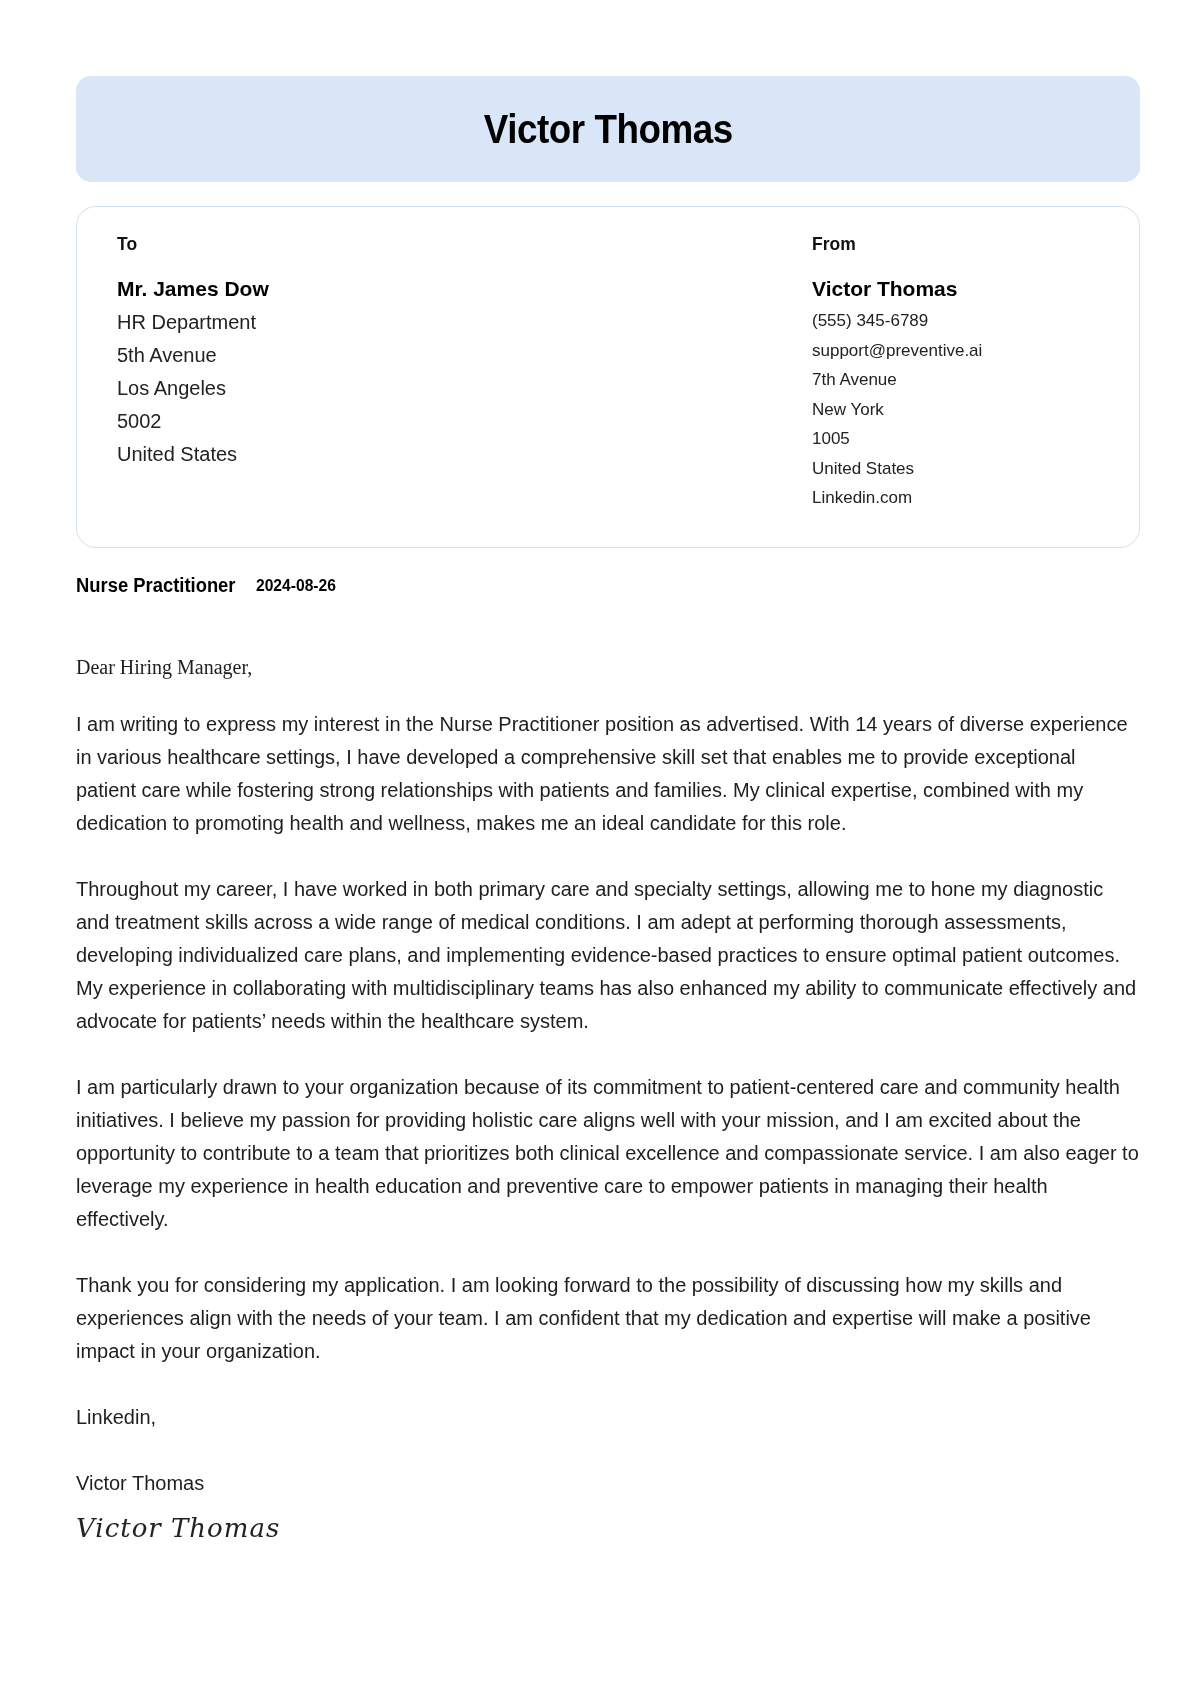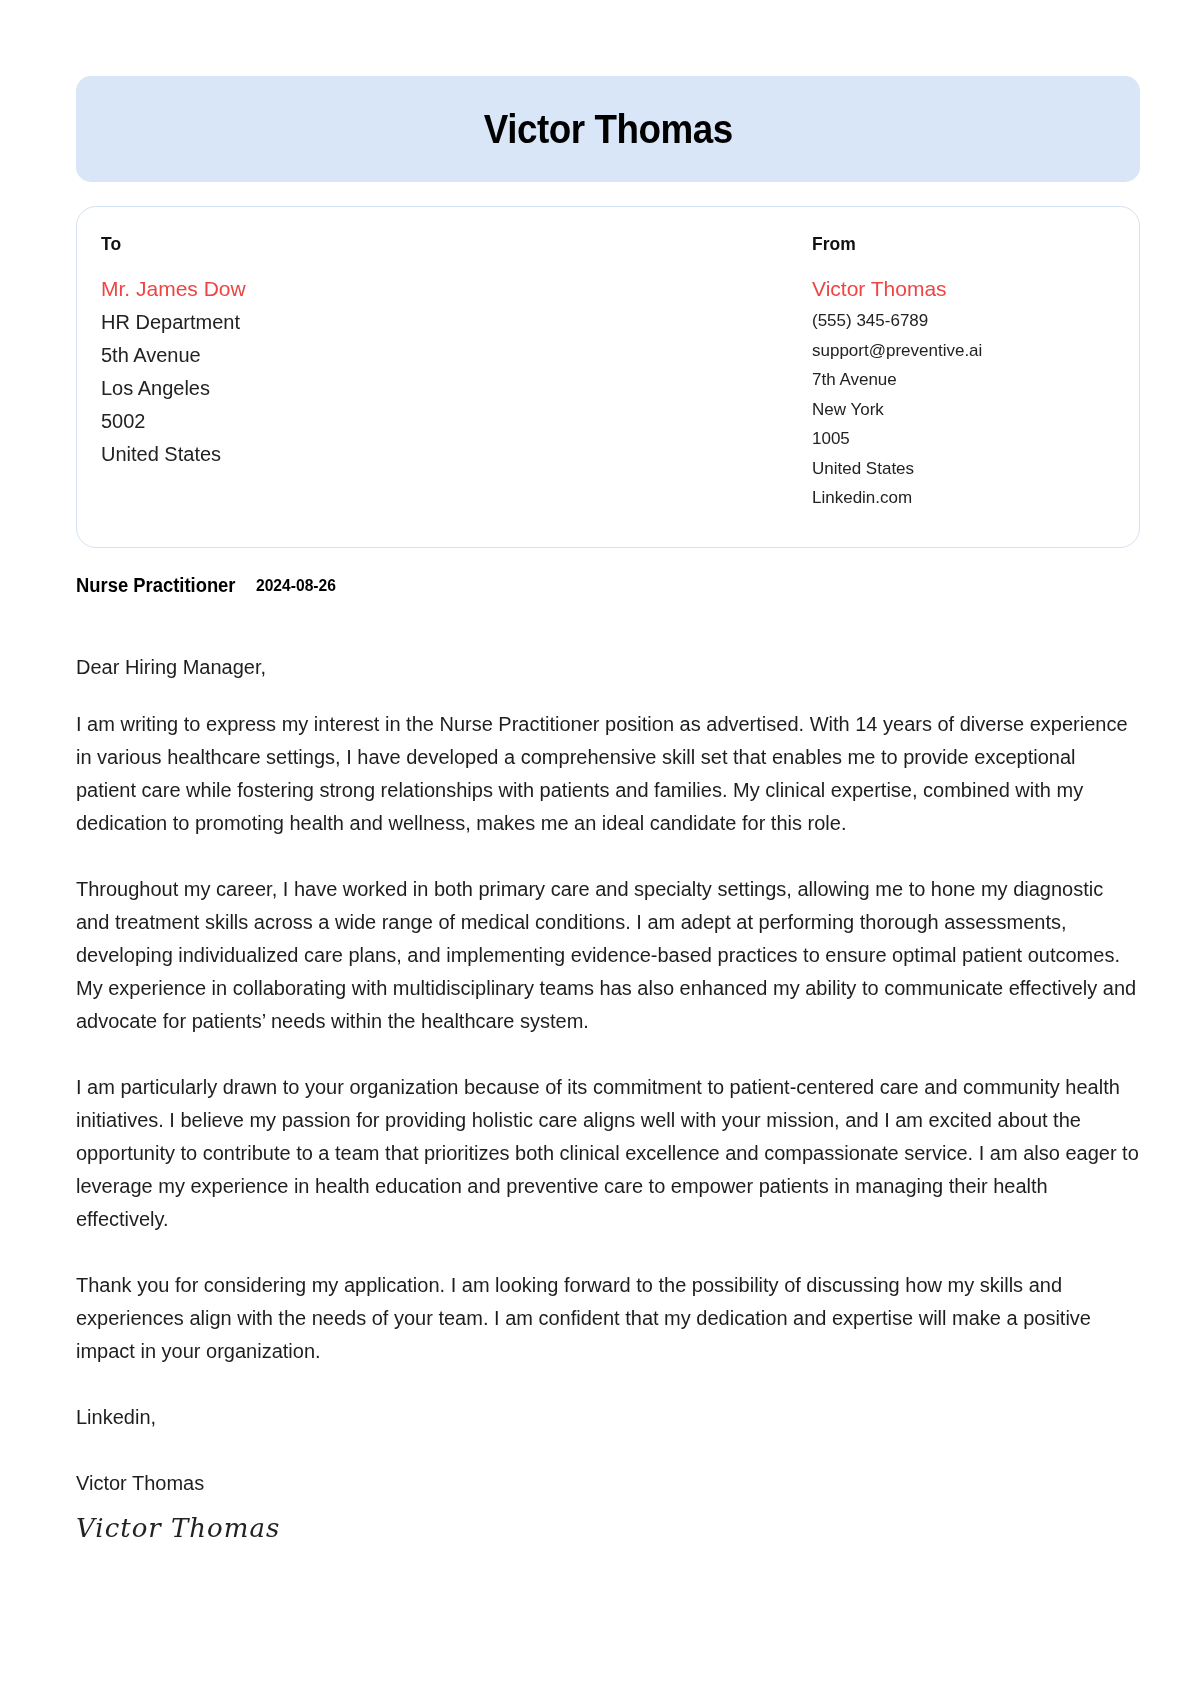--- a/index.html
+++ b/index.html
@@ -35,40 +35,40 @@
     .address-card {
       margin-top: 24px;
       width: 1064px;
       height: 342px;
       border: 1.5px solid #d3e2f2;
       border-radius: 20px;
       position: relative;
     }
     .col-to {
       position: absolute;
-      left: 24px;
+      left: 40px;
       top: 26px;
     }
     .col-from {
       position: absolute;
       left: 735px;
       top: 26px;
     }
     .col-label {
       font-size: 19px;
       font-weight: bold;
       color: #111;
       margin-bottom: 22px;
       transform-origin: left;
       transform: scaleX(0.92);
     }
     .recipient-name, .sender-name {
       font-size: 21px;
-      font-weight: normal;
-      color: #ef4444;
+      font-weight: bold;
+      color: #000000;
       margin-bottom: 5px;
     }
     .to-line {
       font-size: 20px;
       line-height: 33px;
       color: #222;
     }
     .from-line {
       font-size: 17px;
       line-height: 29.5px;
@@ -95,21 +95,21 @@
       transform-origin: right;
       transform: scaleX(0.92);
     }
     .body-text {
       margin-top: 54px;
       width: 1064px;
       font-size: 20px;
       line-height: 33px;
       color: #1e1e1e;
     }
-    .salutation { margin-bottom: 20px; }
+    .salutation { margin-bottom: 20px; font-family: Liberation Serif, serif; }
     .paragraph { margin-bottom: 33px; margin-top: 24px; }
     .closing { margin-bottom: 33px; }
     .signer-name { margin-bottom: 12px; }
     .signature {
       font-family: "DejaVu Serif", serif;
       font-style: italic;
       font-size: 26px;
       color: #222;
       letter-spacing: 1px;
     }

